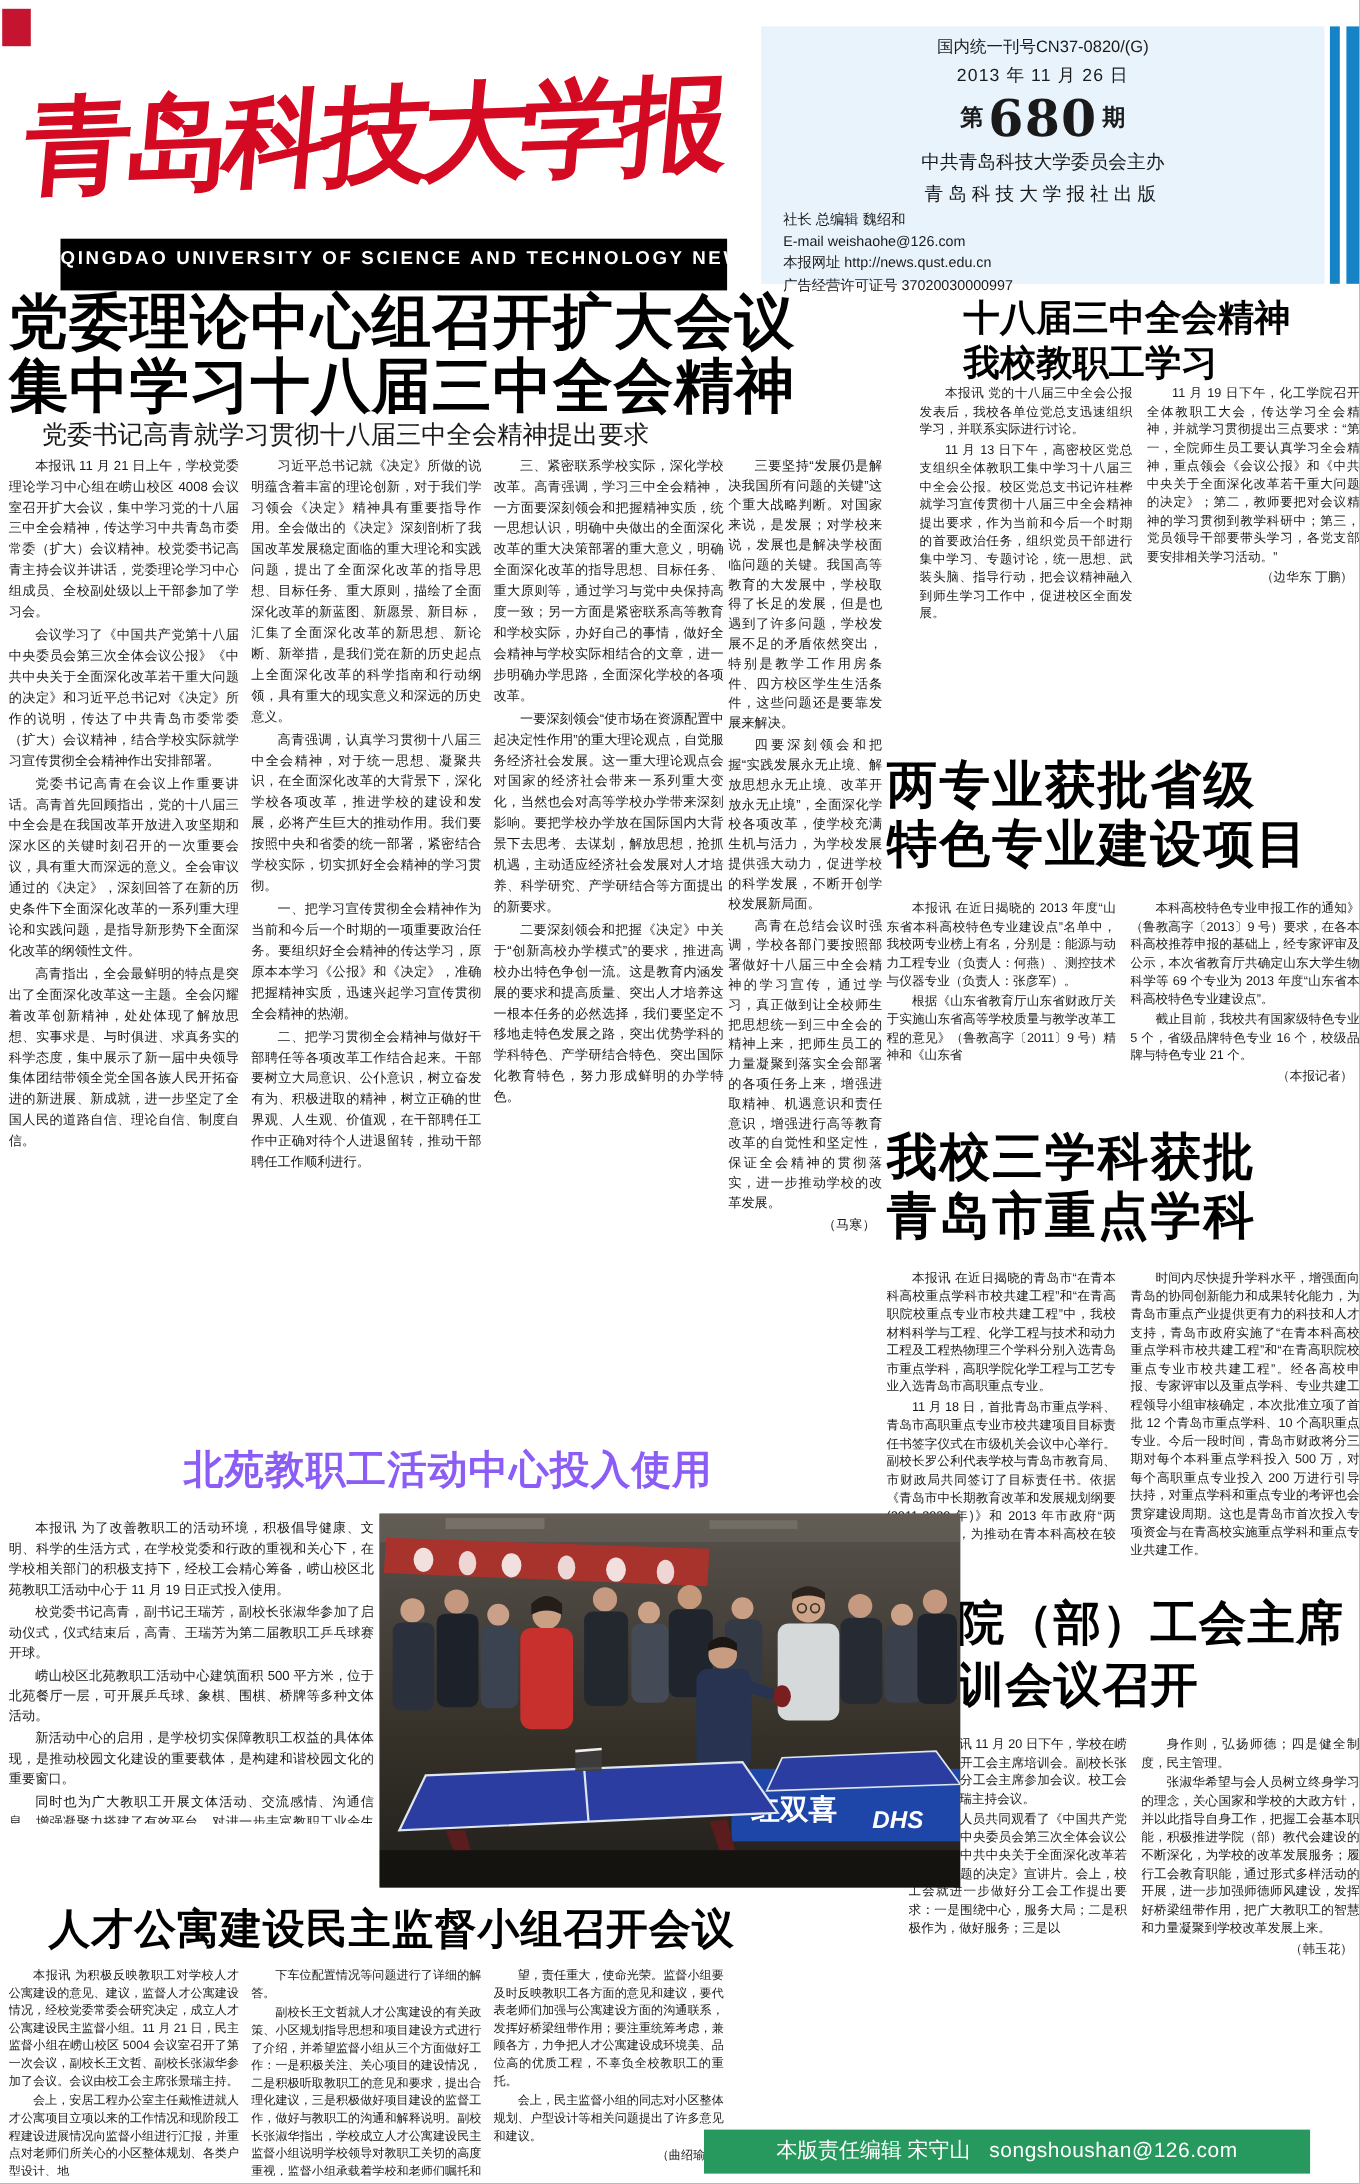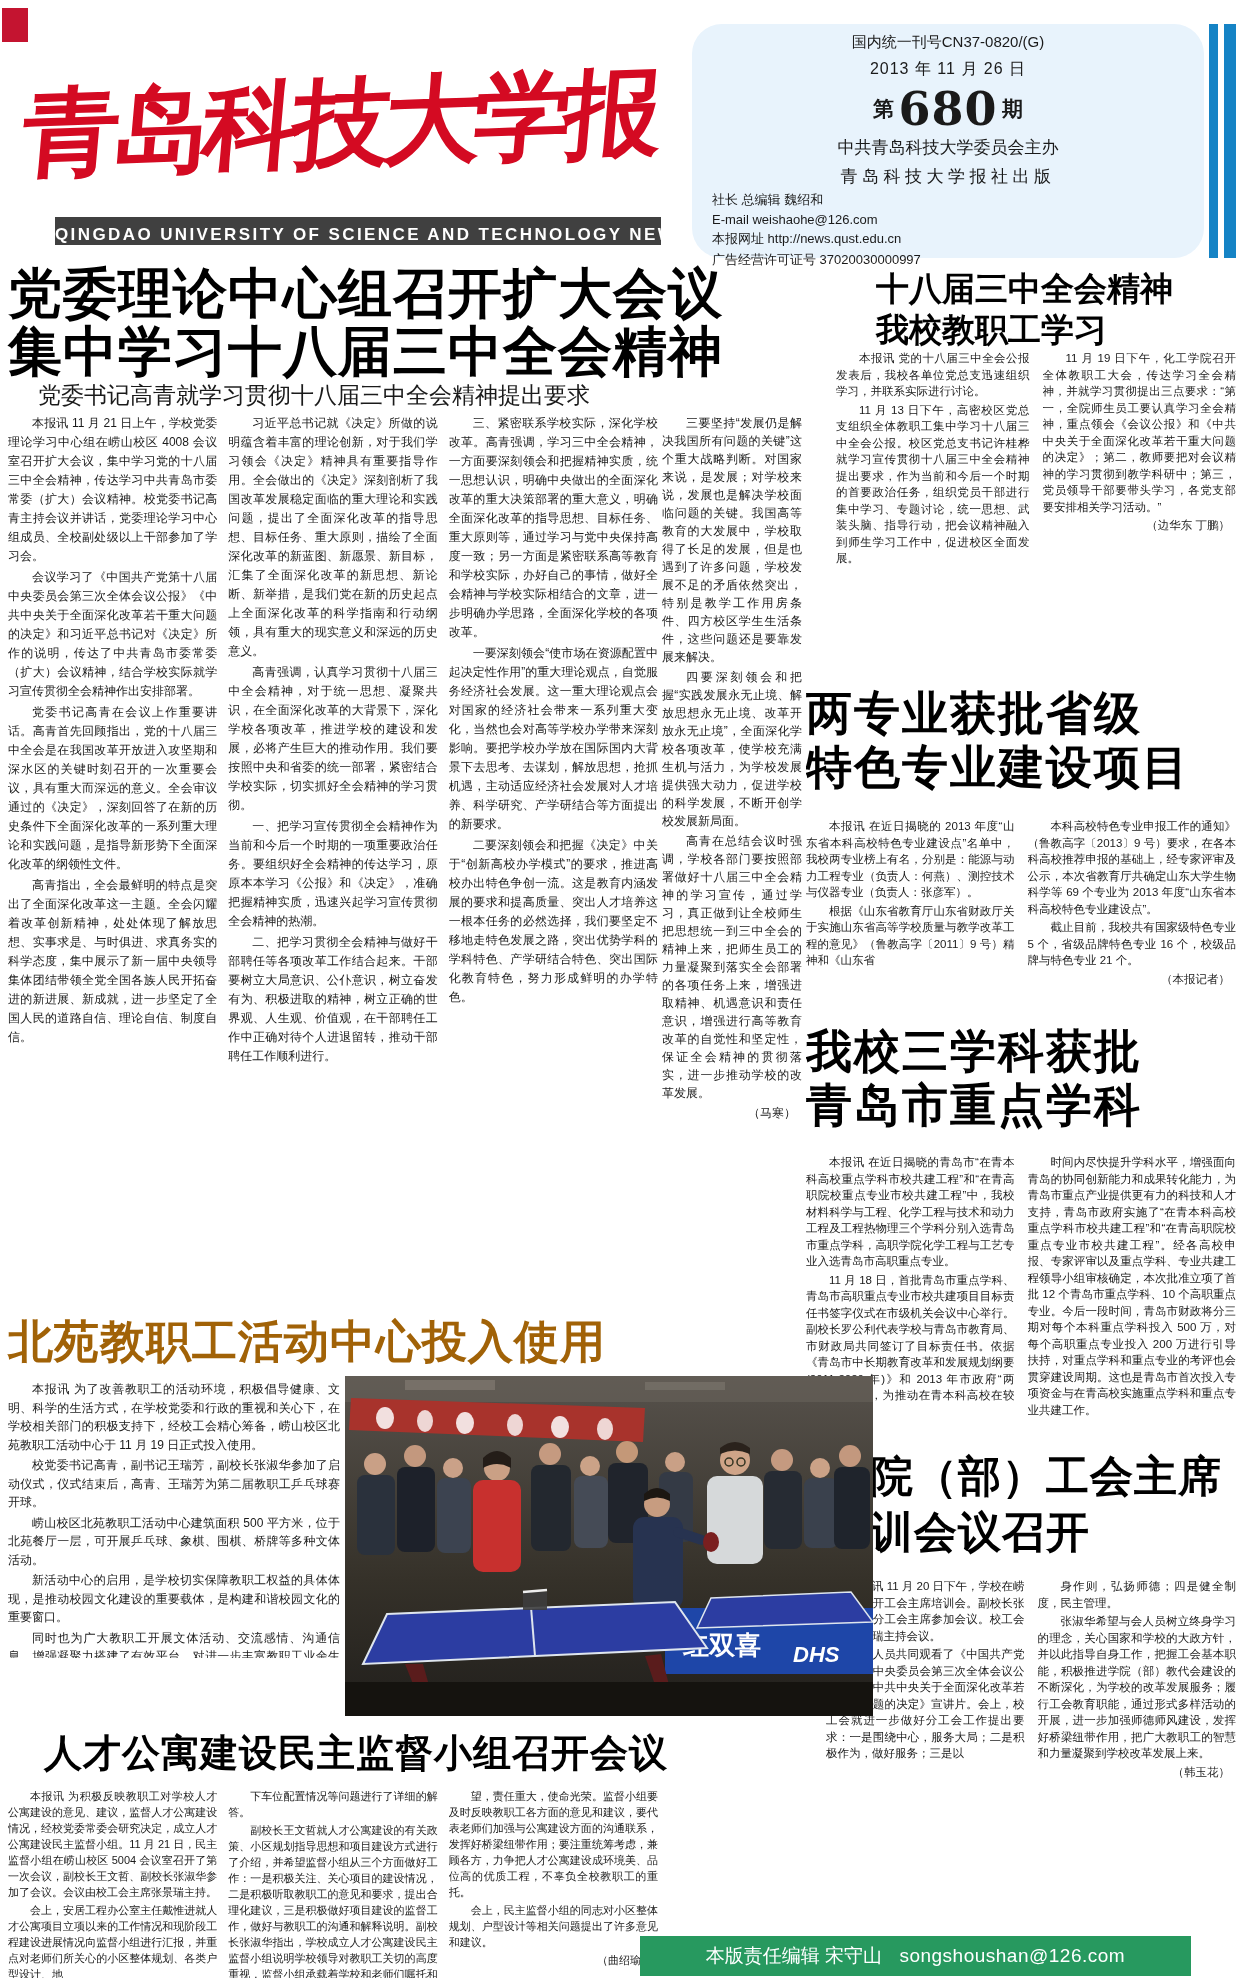--- a/index.html
+++ b/index.html
@@ -8,24 +8,24 @@
   .abs{position:absolute;}
   p{margin:0 0 2px 0;text-indent:2em;text-align:justify;}
   .byline{text-align:right;text-indent:0;padding-right:6px;}
   .headline{font-weight:900;color:#000;}
   .hl-line{display:block;white-space:nowrap;}
   
   #red-square{left:2px;top:8px;width:26px;height:34px;background:#c41430;}
   #masthead-title{left:24px;top:34px;width:650px;height:176px;line-height:176px;
         font-size:97px;font-weight:900;color:#d40a22;letter-spacing:-7px;white-space:nowrap;
         transform:skewX(-7deg) rotate(-2deg);font-family:"DejaVu Serif","Liberation Serif",serif;}
-  #english-banner{left:55px;top:217px;width:606px;height:28px;background:#404040;color:#fff;
+  #english-banner{left:55px;top:217px;width:606px;height:47px;background:#000000;color:#fff;
         font-size:17px;font-weight:bold;letter-spacing:2.4px;line-height:35px;text-align:center;white-space:nowrap;}
   #issue-box{left:692px;top:24px;width:512px;height:234px;background:#e8f3fc;text-align:center;
-        box-sizing:border-box;padding-top:9px;border-radius:30px;}
+        box-sizing:border-box;padding-top:9px;}
   .ib-line1{font-size:15px;}
   .ib-line2{font-size:16px;margin-top:7px;letter-spacing:1px;}
   .ib-issue{margin-top:2px;height:52px;line-height:52px;}
   .ib-issue .pre,.ib-issue .suf{font-size:21px;font-weight:bold;vertical-align:middle;}
   .ib-issue .num{font-size:46px;font-weight:900;vertical-align:middle;letter-spacing:1px;
         font-family:"DejaVu Serif","Liberation Serif",serif;}
   .ib-org{font-size:17px;margin-top:2px;}
   .ib-pub{font-size:17px;letter-spacing:4.5px;margin-top:6px;text-align:center;}
   .ib-small{text-align:left;margin:3px 0 0 20px;font-size:13px;}
   #blue-bar-1{left:1209px;top:24px;width:9px;height:234px;background:#1583c5;}
@@ -47,22 +47,22 @@
   .art-body .acol{flex:1;overflow:hidden;}
   #a2{left:806px;top:686px;width:430px;}
   #a2 .headline,#a3 .headline{font-size:46px;line-height:54px;letter-spacing:2px;}
   #a2 .art-body{height:228px;margin-top:24px;}
   #a3{left:806px;top:1024px;width:430px;}
   #a3 .art-body{height:262px;margin-top:22px;}
   #a4{left:826px;top:1448px;width:410px;}
   #a4 .headline{font-size:43px;line-height:56px;letter-spacing:1px;}
   #a4 .art-body{height:336px;margin-top:18px;}
   
-  #center-headline{left:8px;top:1312px;width:640px;font-size:45px;font-weight:900;
-        letter-spacing:1px;white-space:nowrap;color:#a16207;}
+  #center-headline{left:8px;top:1312px;width:640px;font-size:36px;font-weight:900;
+        letter-spacing:1px;white-space:nowrap;color:#8b5cf6;text-align:right;}
   #center-body{left:8px;top:1380px;width:332px;height:278px;font-size:12px;line-height:18.5px;overflow:hidden;}
   #photo{left:345px;top:1376px;width:528px;height:340px;background:#2c2926;overflow:hidden;}
   
   #bottom-headline{left:44px;top:1728px;width:614px;font-size:38px;font-weight:900;
         letter-spacing:1px;white-space:nowrap;color:#000;}
   #bottom-body{left:8px;top:1788px;width:650px;height:190px;display:flex;gap:11px;
         font-size:11px;line-height:16px;overflow:hidden;}
   #bottom-body .bcol{flex:1;overflow:hidden;}
   
   #footer-bar{left:640px;top:1936px;width:551px;height:40px;background:#27995f;color:#fff;

